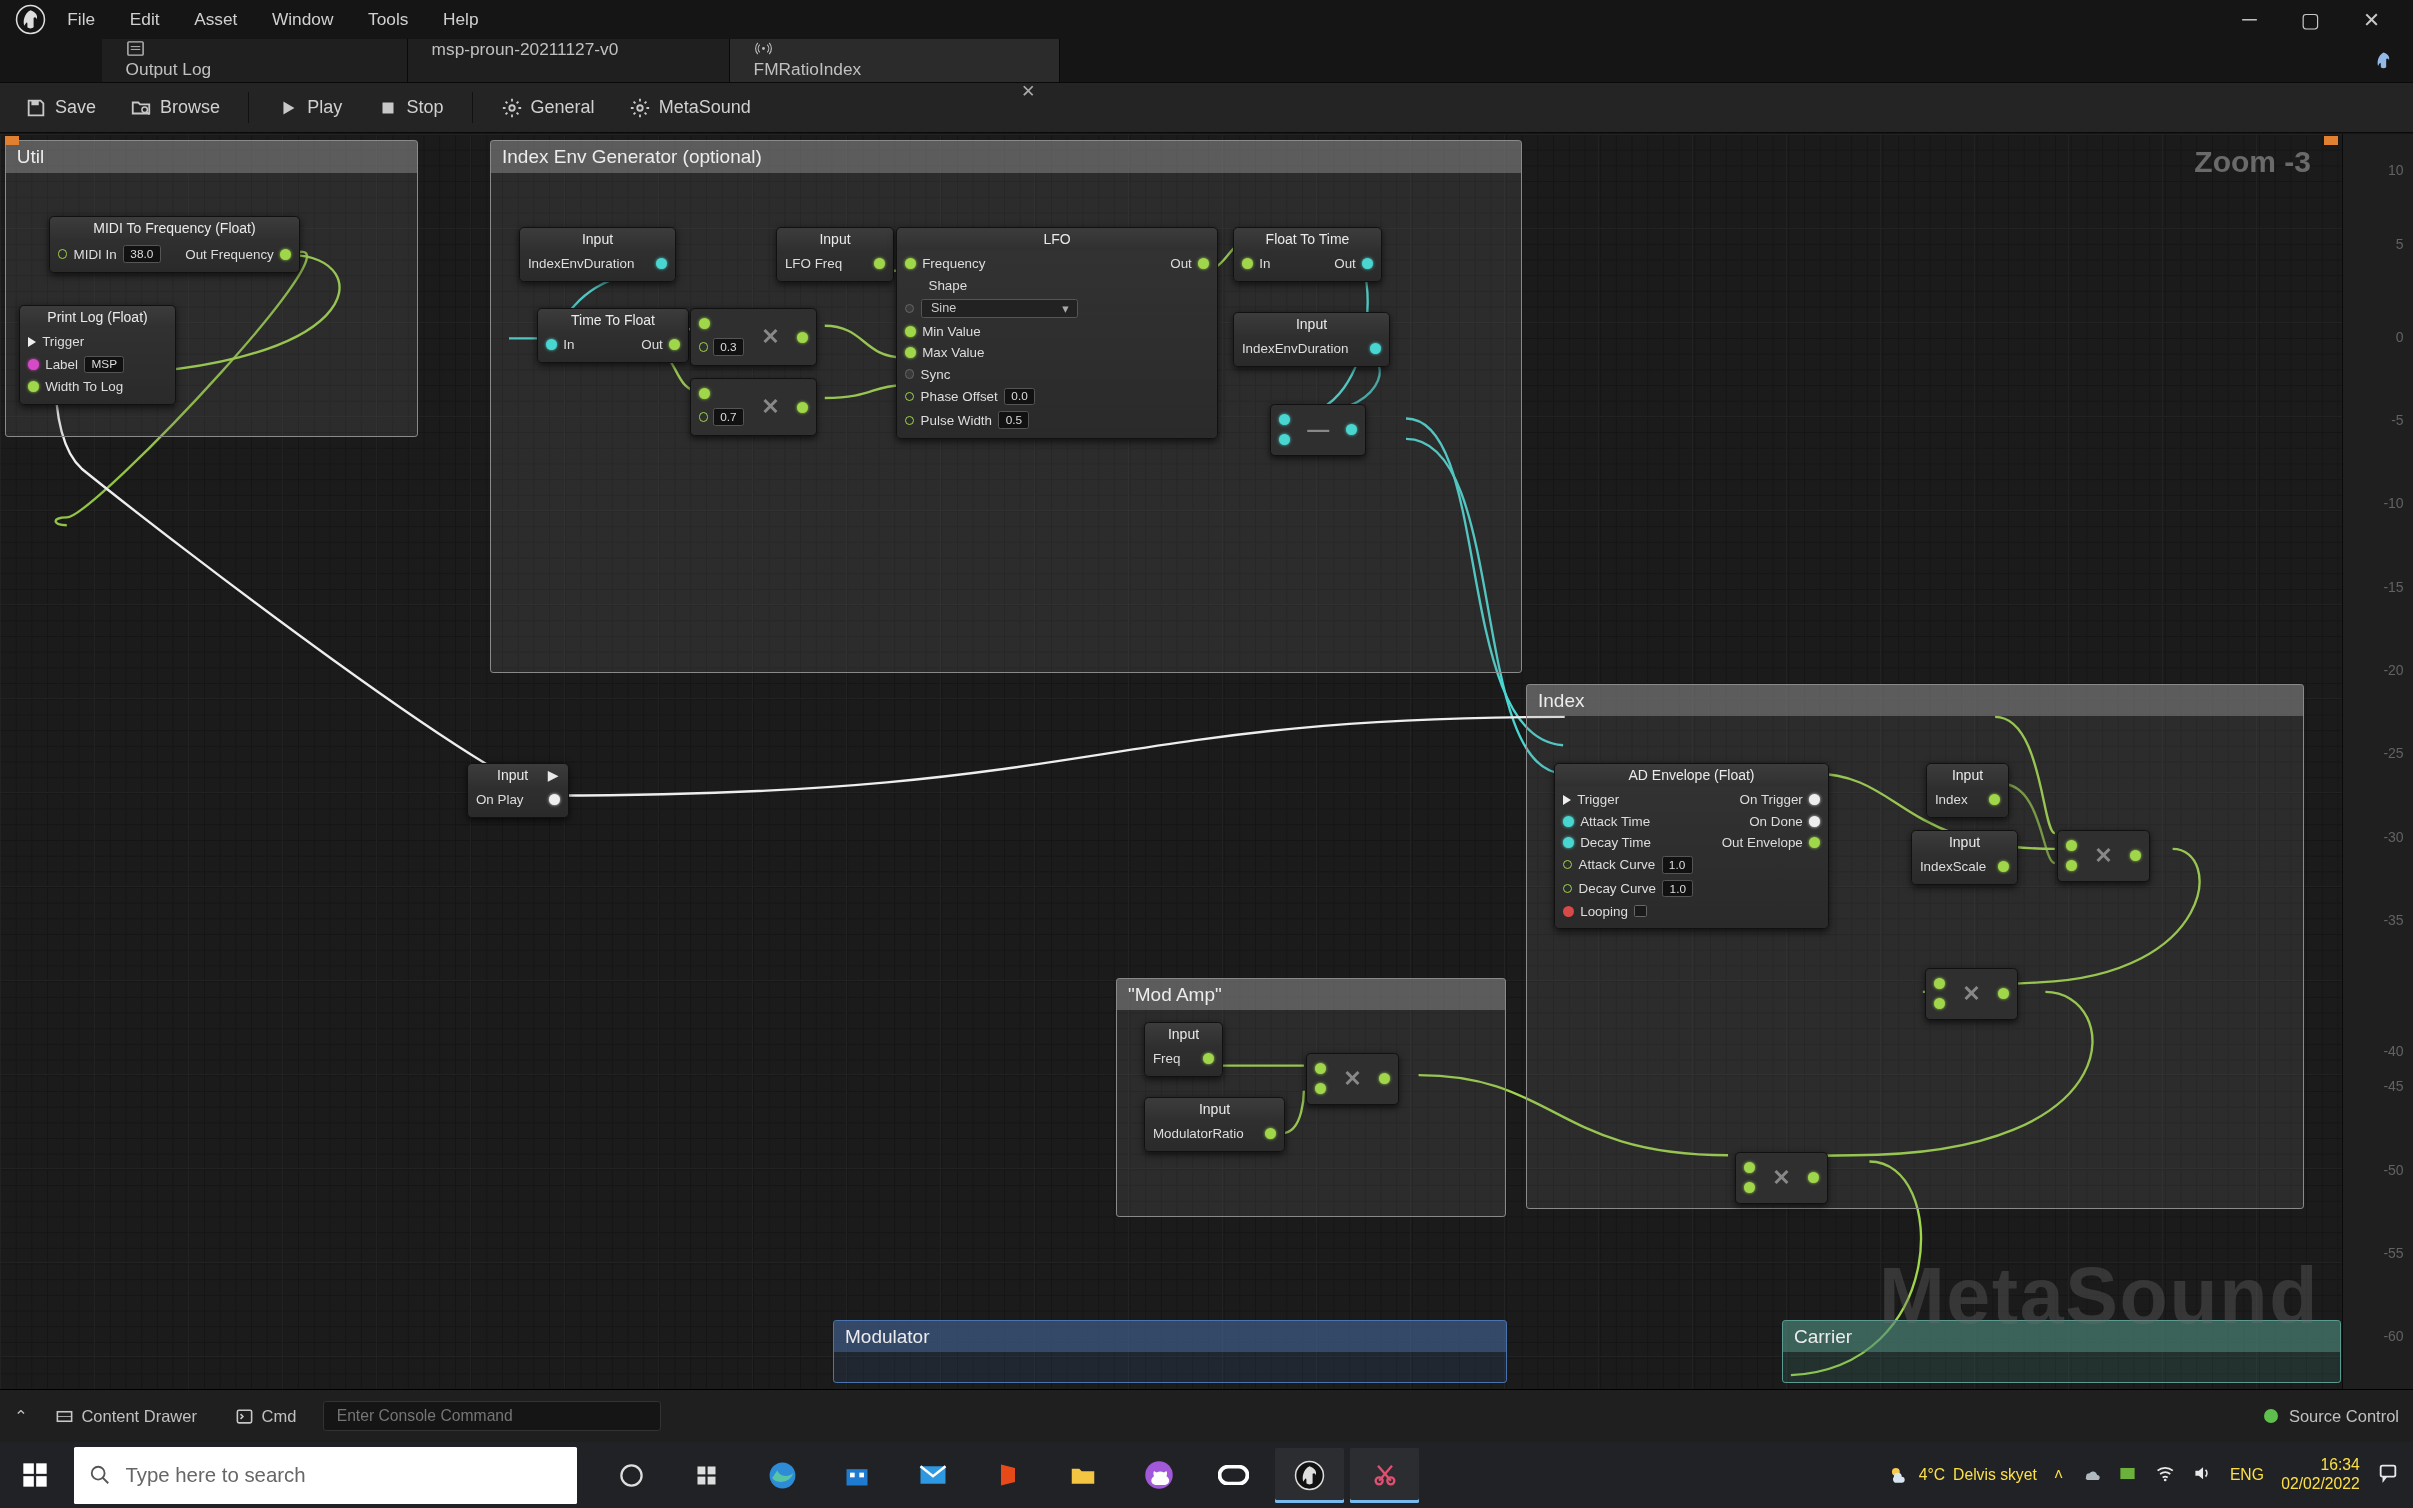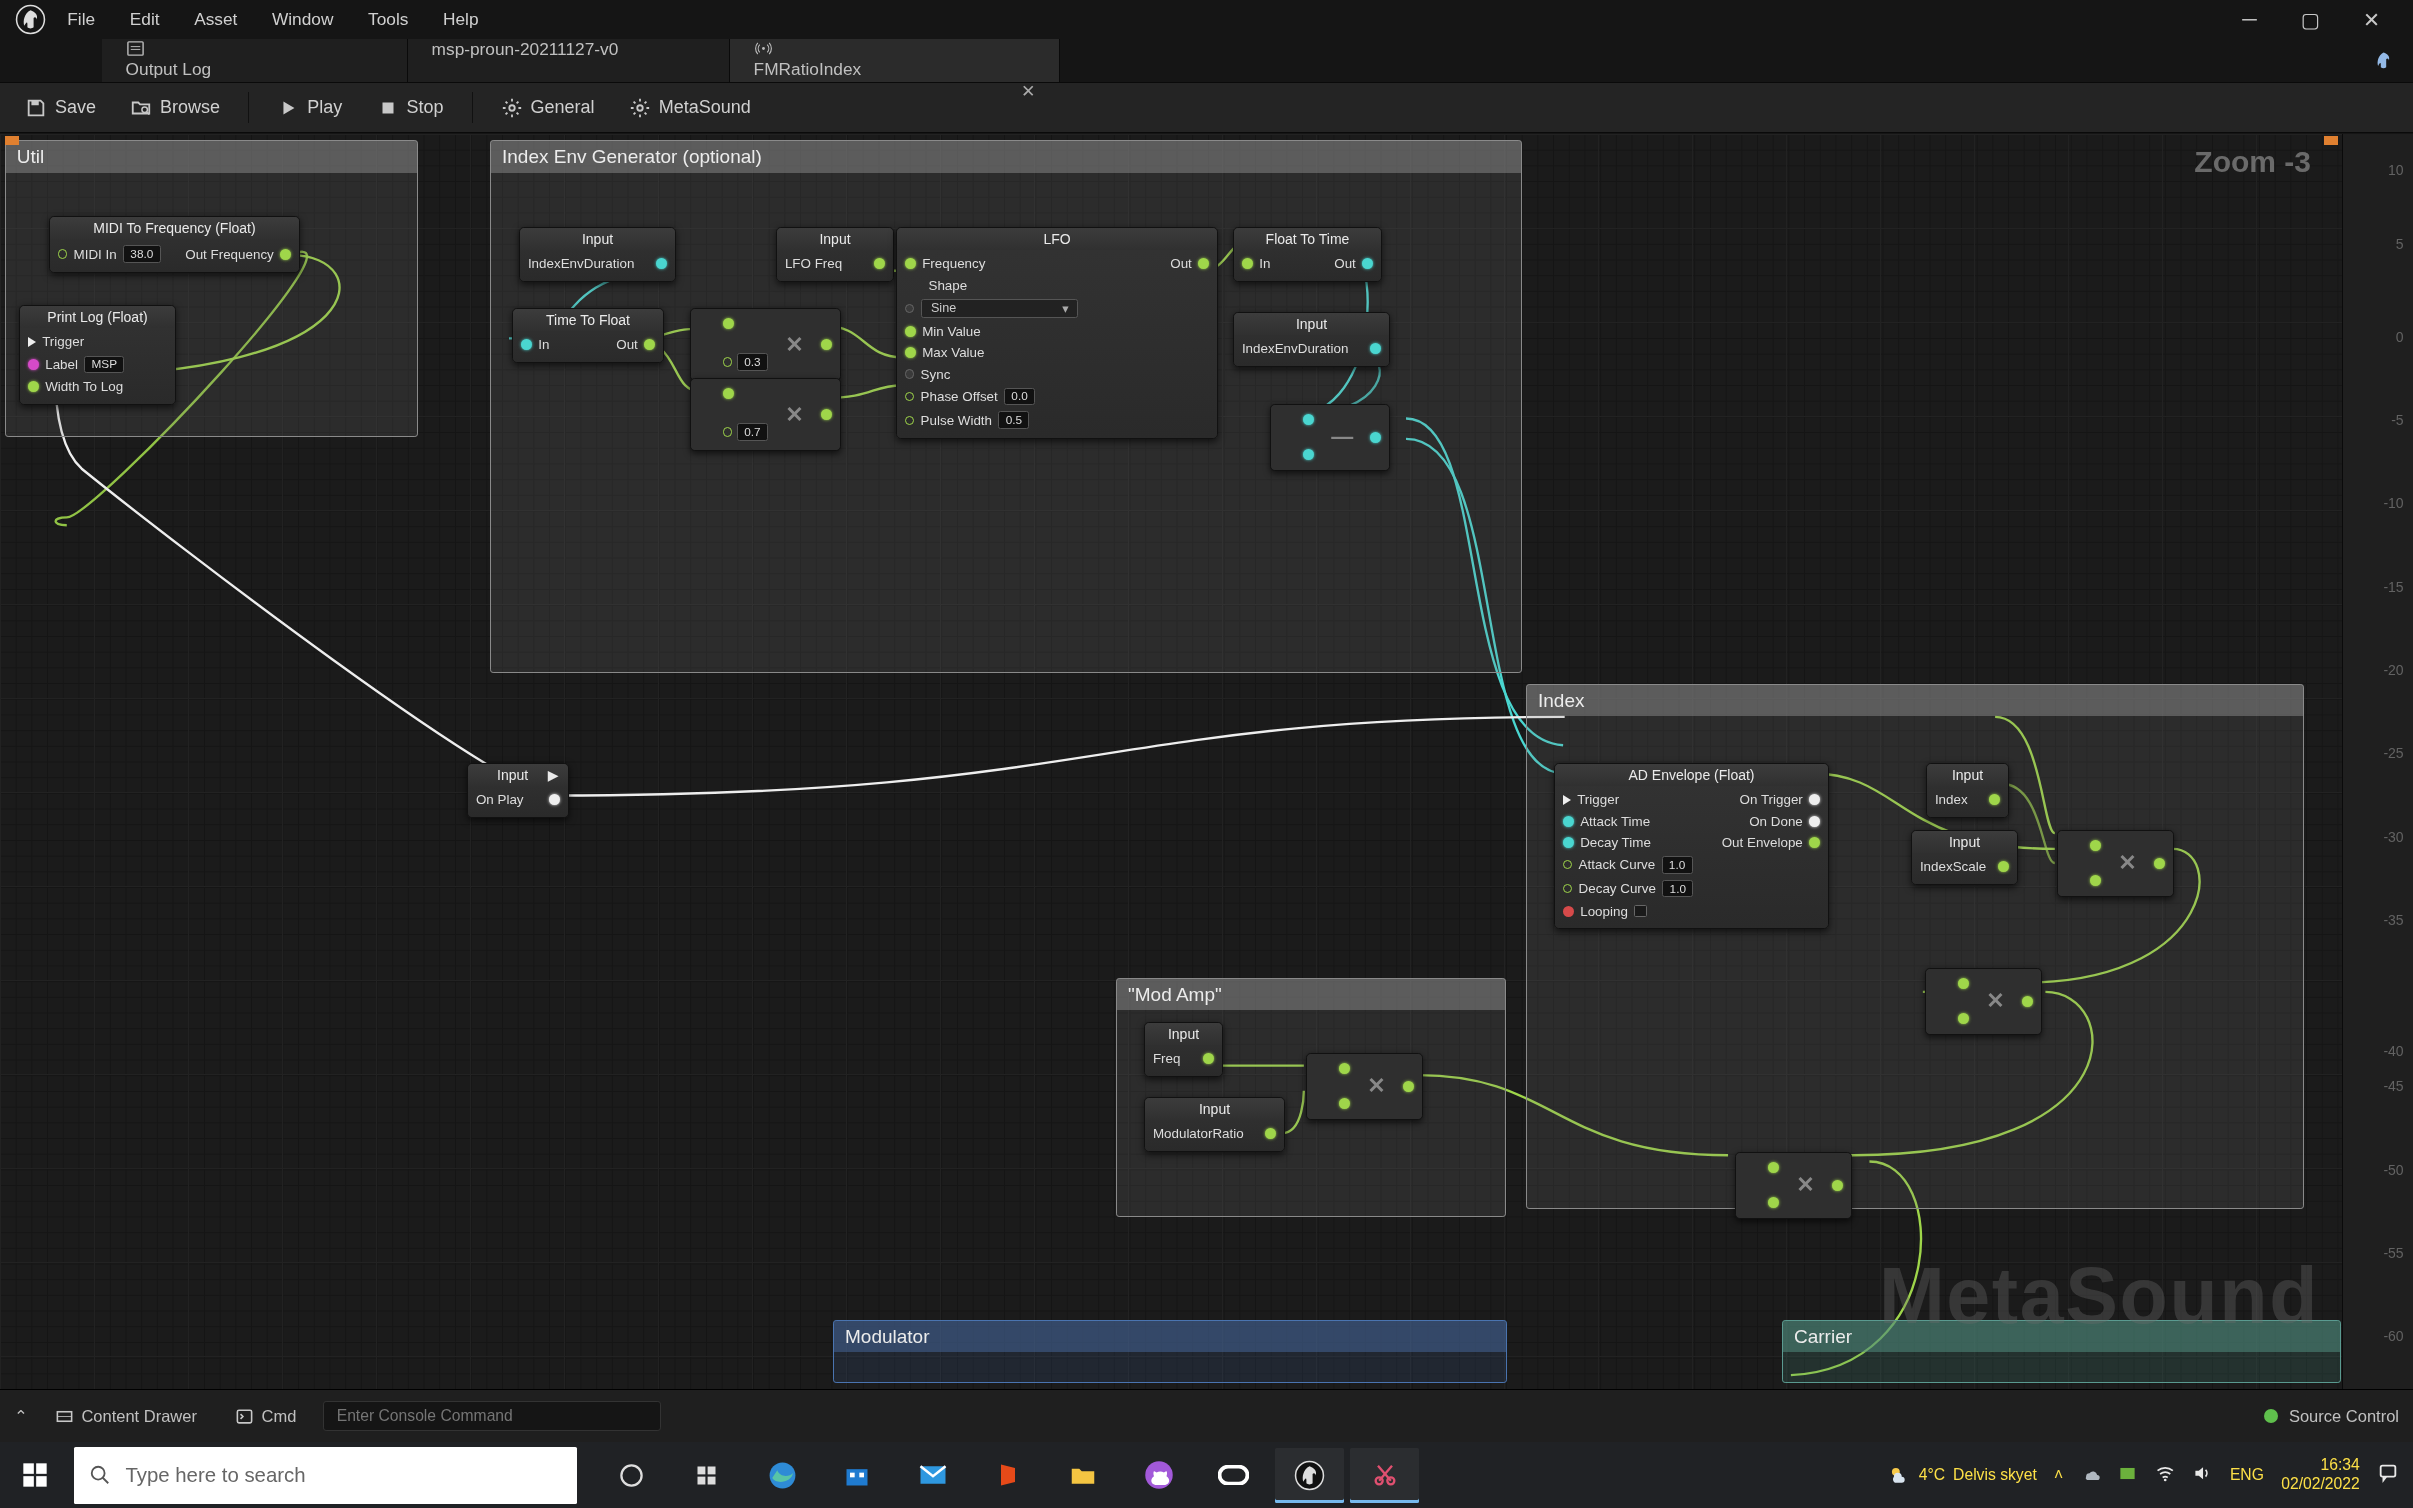--- a/index.html
+++ b/index.html
@@ -68,21 +68,21 @@
 .pin.hollow-g { border: 1.6px solid #9fd64a; background: transparent; width: 9.4px; height: 9.4px; }
 .pin.tri { width: 0; height: 0; border-radius: 0; background: none; border-top: 5.5px solid transparent; border-bottom: 5.5px solid transparent; border-left: 8.6px solid #eee; }
 
 .valbox { background: #111; border: 0.8px solid #555; border-radius: 2.4px; padding: 0.8px 6.3px; font-size: 11.8px; color: #ddd; }
 .dropdown { background: #222; border: 0.8px solid #555; border-radius: 2.4px; padding: 1.6px 47px 1.6px 9.4px; font-size: 12.6px; color: #ccc; position: relative; min-width: 157px; }
 .dropdown::after { content: "▾"; position: absolute; right: 7.9px; color: #aaa; }
 .chk-off { width: 12.6px; height: 12.6px; border: 0.8px solid #666; display: inline-block; background: #1a1a1a; border-radius: 1.6px; flex-shrink: 0; }
 
 .opbox { position: absolute; background: #2f2f2f; border: 0.8px solid #111; border-radius: 4.7px; display: flex; align-items: center; color: #aaa; box-shadow: 0 2.4px 6.3px rgba(0,0,0,0.6); }
 .opbox .glyph { font-size: 22px; font-weight: 700; color: #888; padding: 0 12.6px; }
-.opbox .pins-l { display: flex; flex-direction: column; gap: 24px; padding: 9.4px 4.7px 9.4px 7.9px; margin-left: 24px; }
+.opbox .pins-l { display: flex; flex-direction: column; gap: 9px; padding: 9.4px 4.7px 9.4px 7.9px; }
 .opbox .pins-r { display: flex; flex-direction: column; gap: 7.9px; padding: 9.4px 7.9px 9.4px 4.7px; }
 
 
 .statusbar { position: absolute; left: 0; right: 0; bottom: 0; height: 53px; background: #1f1f1f; border-top: 0.8px solid #000; display: flex; align-items: center; padding: 0 14px; gap: 15.7px; font-size: 16.5px; color: #c0c0c0; }
 .statusbar .pill { display: flex; align-items: center; gap: 7.9px; padding: 4.7px 11px; }
 .cmdinput { background: #151515; border: 0.8px solid #333; border-radius: 3.1px; padding: 4.7px 12.6px; font-size: 15.7px; color: #6a6a6a; min-width: 338px; }
 .statusbar .right { margin-left: auto; display: flex; align-items: center; gap: 11px; }
 .green-dot { width: 14px; height: 14px; border-radius: 50%; background: #5fbf4c; }
 
 
@@ -303,21 +303,21 @@
     <div class="node" style="left:519px; top:93px; width:157px;">
       <div class="ntitle">Input</div>
       <div class="nbody">
           <div class="row between">
             <span>IndexEnvDuration</span>
             <span class="pin c"></span>
           </div>
         </div>
     </div>
 
-    <div class="node" style="left:512px; top:174px; width:152px;">
+    <div class="node" style="left:537px; top:174px; width:152px;">
       <div class="ntitle">Time To Float</div>
       <div class="nbody">
           <div class="row between">
         <span style="display:flex;align-items:center;gap:6.3px">
               <span class="pin c"></span>
               <span>In</span>
             </span>
         <span style="display:flex;align-items:center;gap:6.3px">
               <span>Out</span>
               <span class="pin g"></span>

